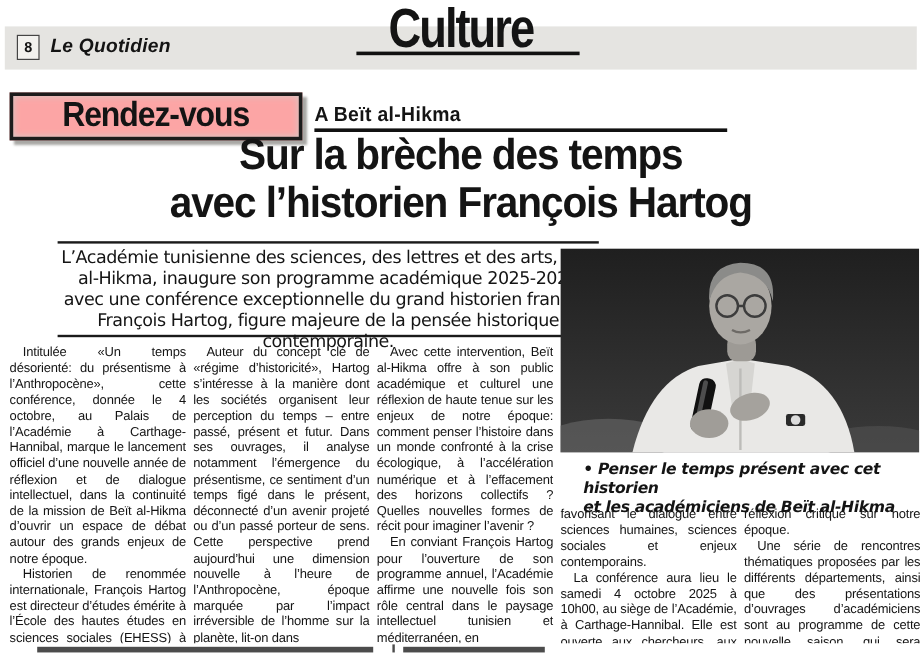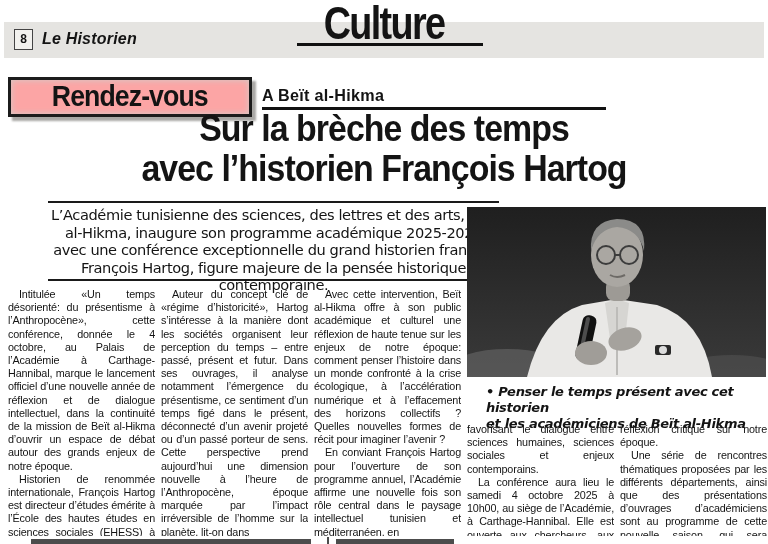--- a/index.html
+++ b/index.html
@@ -61,21 +61,21 @@
   .bbar2{position:absolute;left:336px;top:539px;width:118px;height:5px;background:#4c4c4c;}
   .btick{position:absolute;left:327px;top:537px;width:2px;height:7px;background:#4c4c4c;}
 </style>
 </head>
 <body>
 
 <div id="page">
 
   <div class="band"></div>
   <div class="pagenum">8</div>
-  <div class="paper">Le Historien</div>
+  <div class="paper">Le Quotidien</div>
   <div class="section">Culture</div>
   <div class="section-rule"></div>
 
   <div class="kicker-box">
     <span>Rendez-vous</span>
   </div>
   <div class="kicker-loc">A Beït al-Hikma</div>
   <div class="kicker-rule"></div>
 
   <div class="headline">

